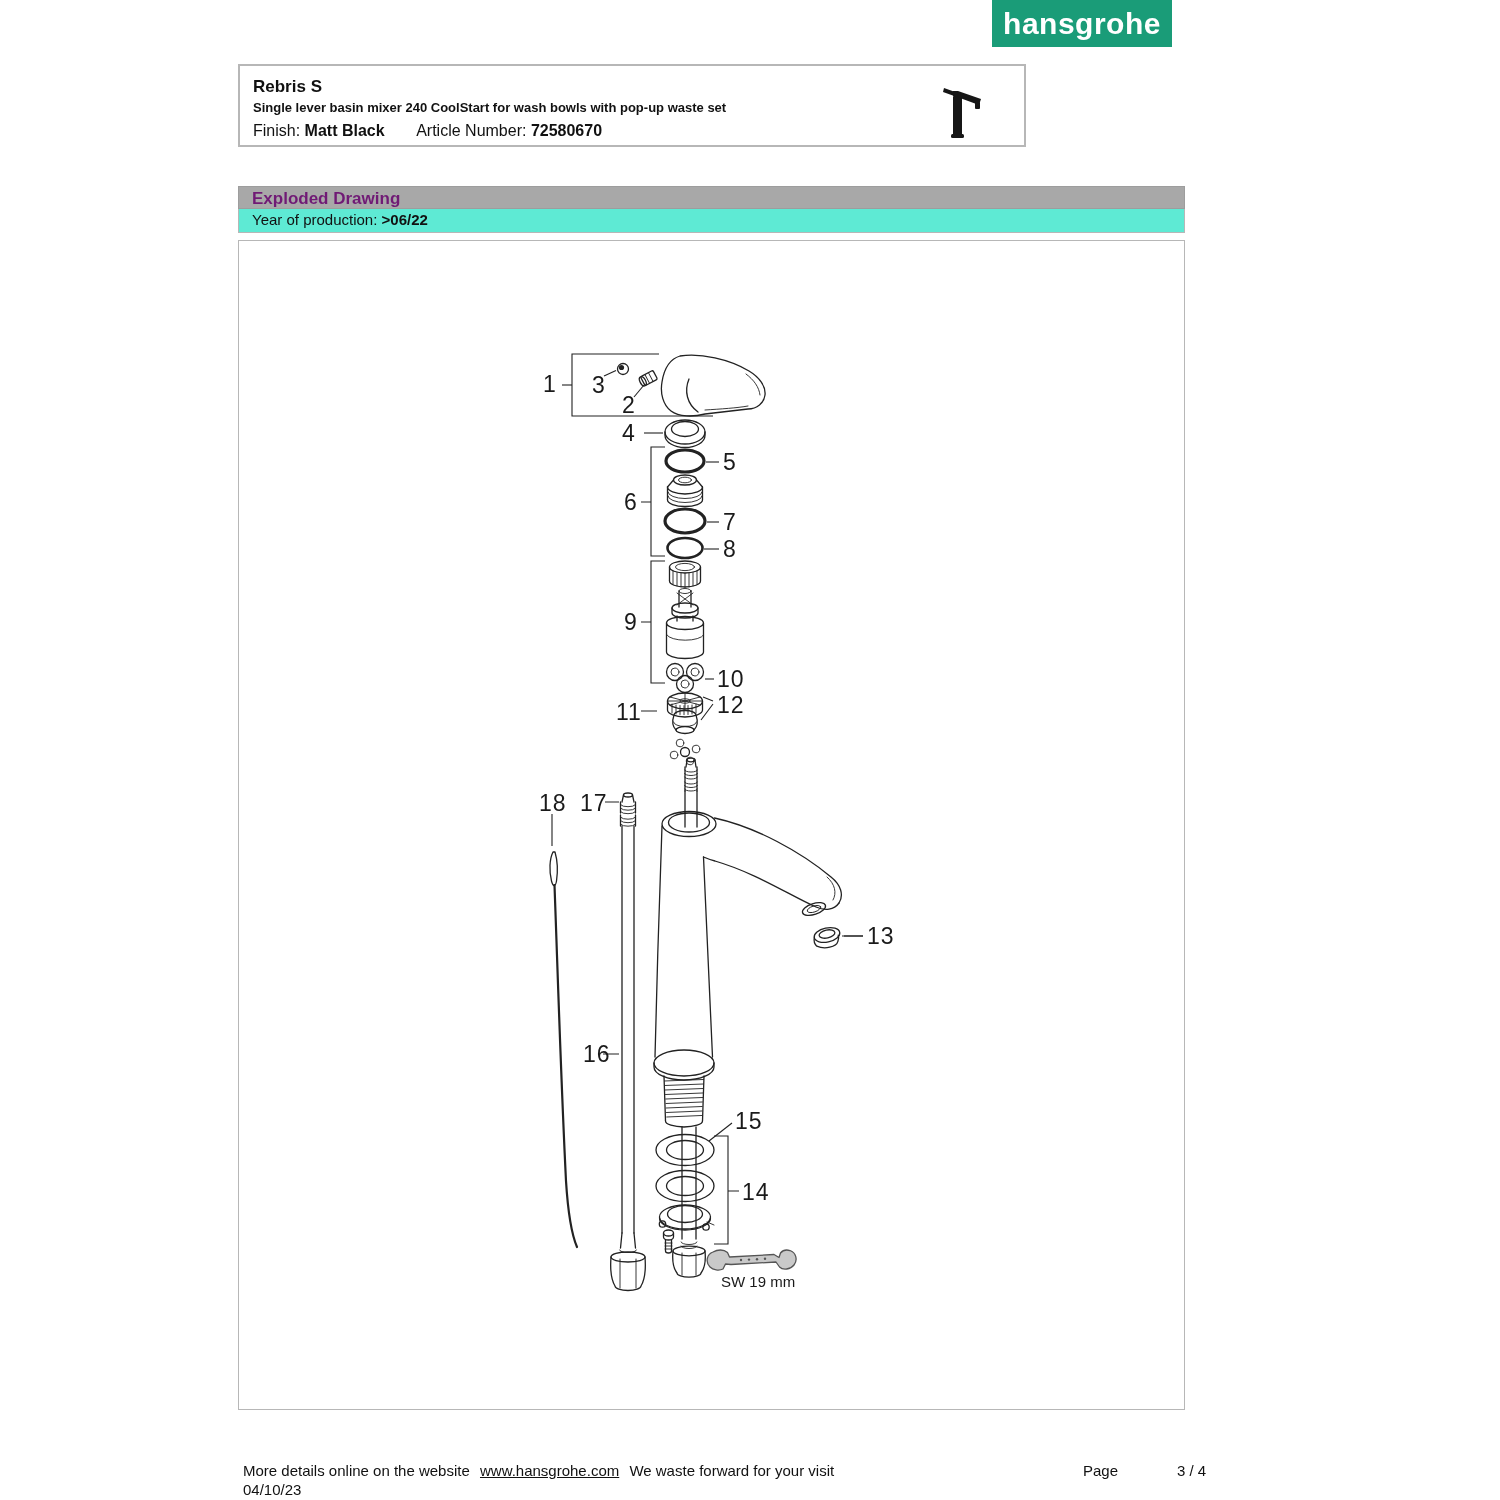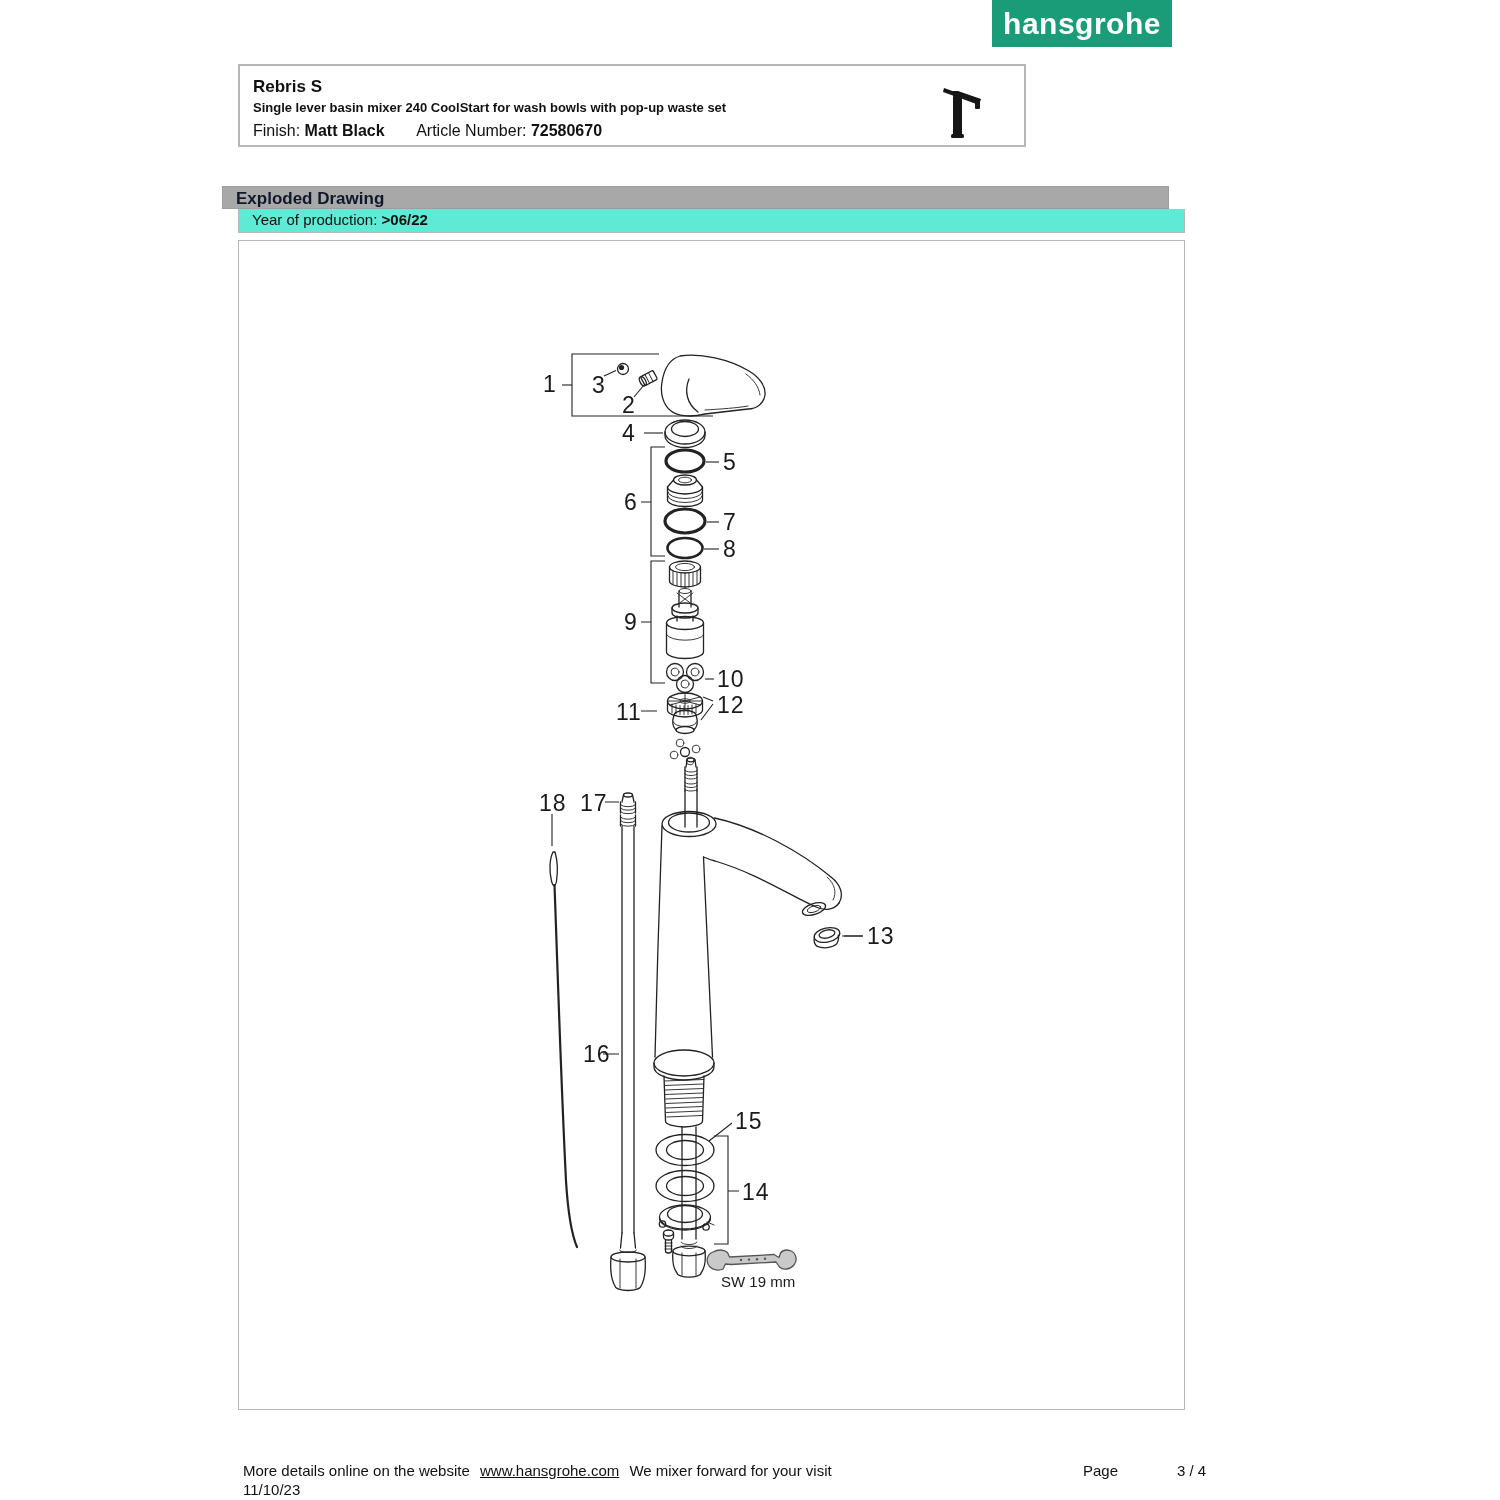--- a/index.html
+++ b/index.html
@@ -13,22 +13,22 @@
 
   .product-box { position:absolute; left:238px; top:64px; width:788px; height:83px;
     border:2px solid #b7b7b7; padding:10px 0 0 13px; background:#fff; }
   .product-box .l1 { font-size:17px; font-weight:bold; line-height:21px; }
   .product-box .l2 { font-size:13px; font-weight:bold; line-height:22px; }
   .product-box .l3 { font-size:16px; line-height:23px; }
   .product-box .l3 b { font-weight:bold; }
   .product-box .gap { display:inline-block; width:28px; }
   .hdr-icon { position:absolute; right:35px; top:16px; }
 
-  .section-bar { position:absolute; left:222px; top:186px; width:947px; height:23px;
-    background:#a8a8a8; color:#0f172a; font-size:17px; font-weight:bold;
+  .section-bar { position:absolute; left:238px; top:186px; width:947px; height:23px;
+    background:#a8a8a8; color:#701a75; font-size:17px; font-weight:bold;
     line-height:23px; padding-left:13px; border:1px solid #9d9d9d; }
   .year-row { position:absolute; left:238px; top:209px; width:947px; height:24px;
     border:1.5px solid #b7b7b7; border-top:none; font-size:15px; line-height:22px;
     padding-left:13px; background:#5eead4; }
   .year-row b { font-weight:bold; }
 
   .drawing-box { position:absolute; left:238px; top:240px; width:947px; height:1170px;
     border:1.5px solid #b7b7b7; background:#fff; }
   .drawing-box svg { display:block; }
 
@@ -333,20 +333,20 @@
       <text class="plabel" x="582" y="1061">16</text>
       <text class="plabel" x="579" y="810">17</text>
       <text class="plabel" x="538" y="810">18</text>
     </svg>
   </div>
 
   <div class="footer">
     <div class="line1">
       <span>More details online on the website</span>
       <span class="url">www.hansgrohe.com</span>
-      <span>We mixer forward for your visit</span>
+      <span>We waste forward for your visit</span>
     </div>
-    <div class="line2">11/10/23</div>
+    <div class="line2">04/10/23</div>
   </div>
   <div class="page-label">Page</div>
   <div class="page-value">3 / 4</div>
 
 </div>
 
 </body></html>

